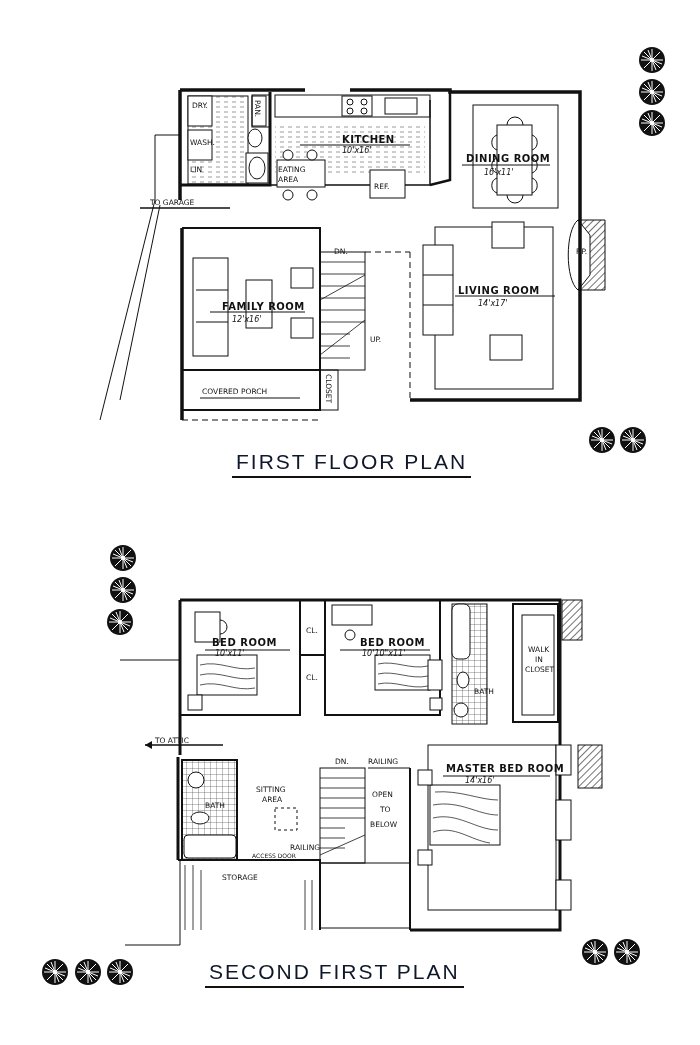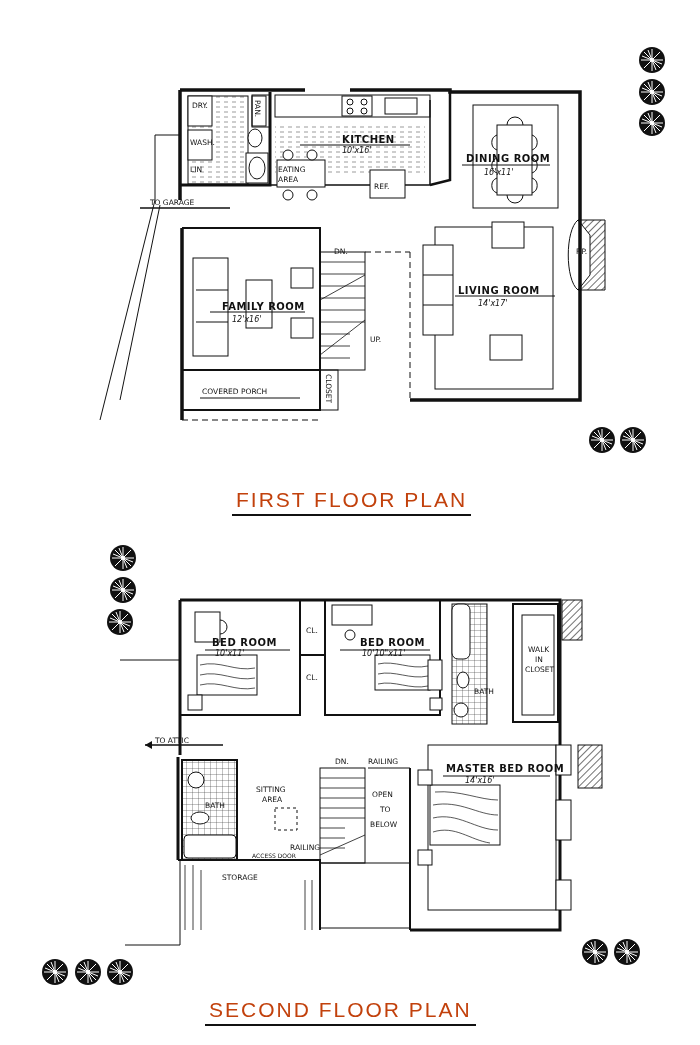--- a/index.html
+++ b/index.html
@@ -3,21 +3,21 @@
 <meta charset="utf-8">
 <style>
   html, body { margin: 0; padding: 0; background: #ffffff; }
   body { width: 700px; height: 1045px; position: relative; overflow: hidden;
          font-family: "Liberation Sans", sans-serif; color: #111; }
   svg { position: absolute; left: 0; top: 0; }
   .lbl { font-family: "DejaVu Sans", sans-serif; font-size: 10px; font-weight: bold; fill: #111; letter-spacing: 0.5px; }
   .sm { font-family: "DejaVu Sans", sans-serif; font-size: 7.5px; fill: #111; }
   .dim { font-family: "DejaVu Sans", sans-serif; font-size: 8px; fill: #111; font-style: italic; }
   .title { position: absolute; font-family: "Liberation Sans", sans-serif; font-size: 21px;
-           letter-spacing: 2px; color: #c2410c; border-bottom: 2px solid #111; padding: 0 4px 2px 4px; margin-top: 38px; }
+           letter-spacing: 2px; color: #0f172a; border-bottom: 2px solid #111; padding: 0 4px 2px 4px; }
 </style>
 </head>
 <body>
 
 <svg width="700" height="1045" viewBox="0 0 700 1045" xmlns="http://www.w3.org/2000/svg">
   <defs>
     <pattern id="hatch" width="5" height="5" patternUnits="userSpaceOnUse" patternTransform="rotate(45)">
       <line x1="0" y1="0" x2="0" y2="5" stroke="#111" stroke-width="1.2"></line>
     </pattern>
     <pattern id="grid" width="6" height="6" patternUnits="userSpaceOnUse">
@@ -290,13 +290,13 @@
   <text class="sm" x="380" y="812">TO</text>
   <text class="sm" x="370" y="827">BELOW</text>
   <text class="sm" x="290" y="850">RAILING</text>
   <text class="sm" x="252" y="858" style="font-size:6px">ACCESS DOOR</text>
   <text class="sm" x="222" y="880">STORAGE</text>
   <text class="lbl" x="446" y="772">MASTER BED ROOM</text>
   <text class="dim" x="465" y="783">14'x16'</text>
 </svg>
 
 <div class="title" style="left:232px; top:450px;">FIRST FLOOR PLAN</div>
-<div class="title" style="left:205px; top:960px;">SECOND FLOOR PLAN</div>
+<div class="title" style="left:205px; top:960px;">SECOND FIRST PLAN</div>
 
 </body></html>

